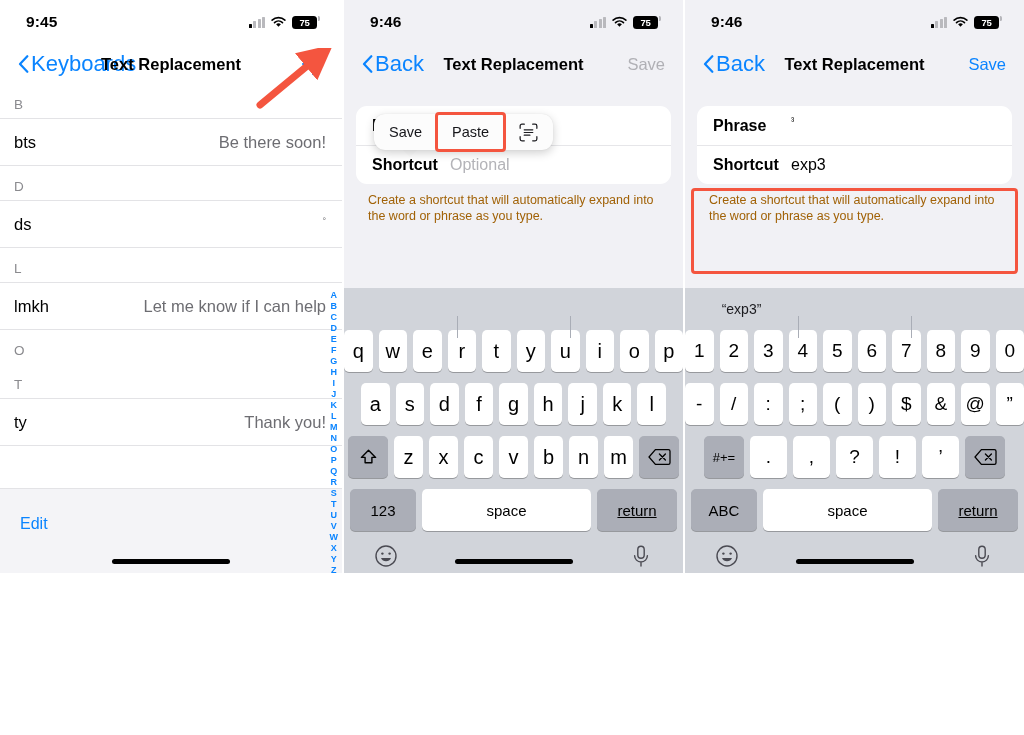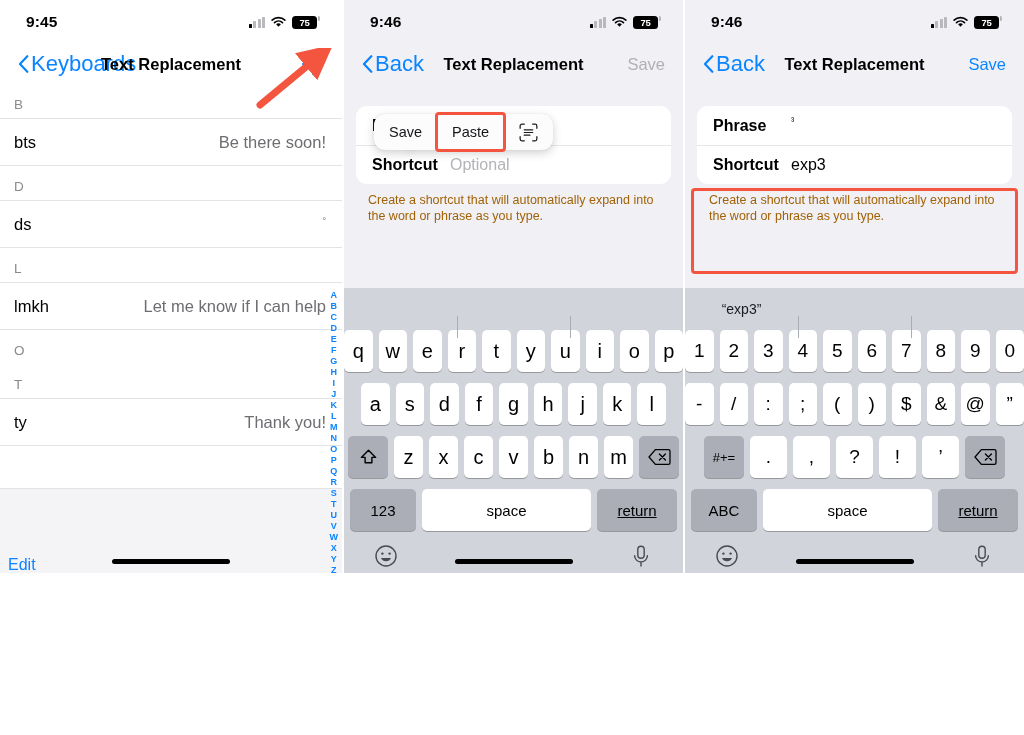--- a/index.html
+++ b/index.html
@@ -83,21 +83,21 @@
     position: absolute; right: 4px; top: 206px;
     display: flex; flex-direction: column; align-items: center;
     font-size: 9px; font-weight: bold; color: #0a84ff; line-height: 11px;
     cursor: pointer; z-index: 4;
   }
 
   .edit-bar {
     position: absolute; left: 0; bottom: 0; width: 342px; height: 85px;
     background: #f4f4f7; border-top: 1px solid #e3e3e6;
   }
-  .edit-link { position: absolute; left: 8px; top: 26px; font-size: 16px; color: #0a84ff; cursor: pointer; margin-top: 41px; }
+  .edit-link { position: absolute; left: 20px; top: 26px; font-size: 16px; color: #0a84ff; cursor: pointer; }
 
   .home-indicator {
     position: absolute; bottom: 9px; left: 50%; transform: translateX(-50%);
     width: 118px; height: 5px; background: #000; border-radius: 3px;
   }
 
   
   .arrow-anno { position: absolute; left: 252px; top: 48px; width: 80px; height: 62px; z-index: 6; pointer-events: none; }
 
   

